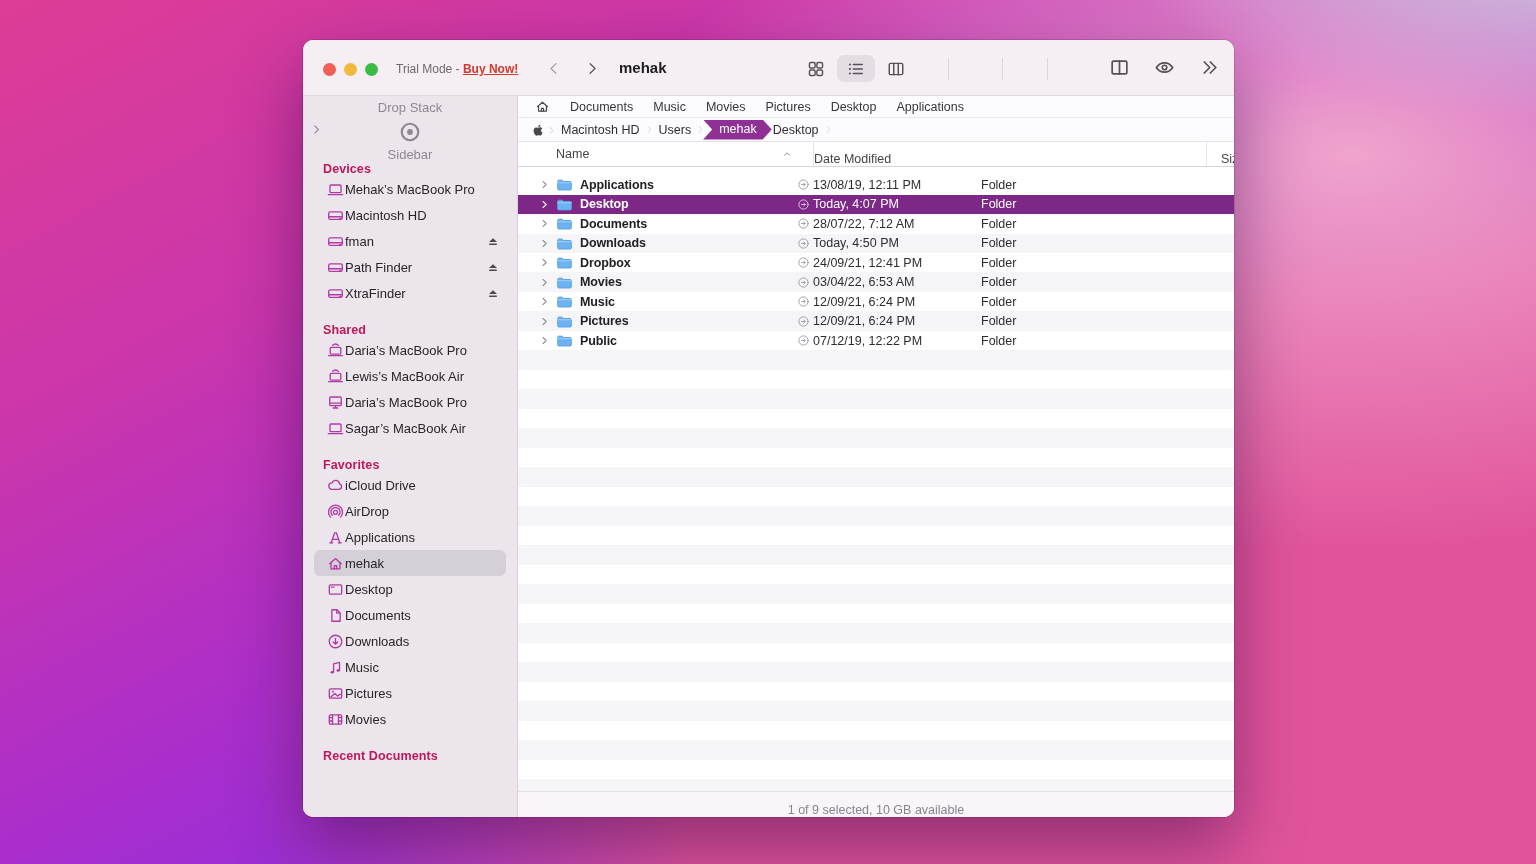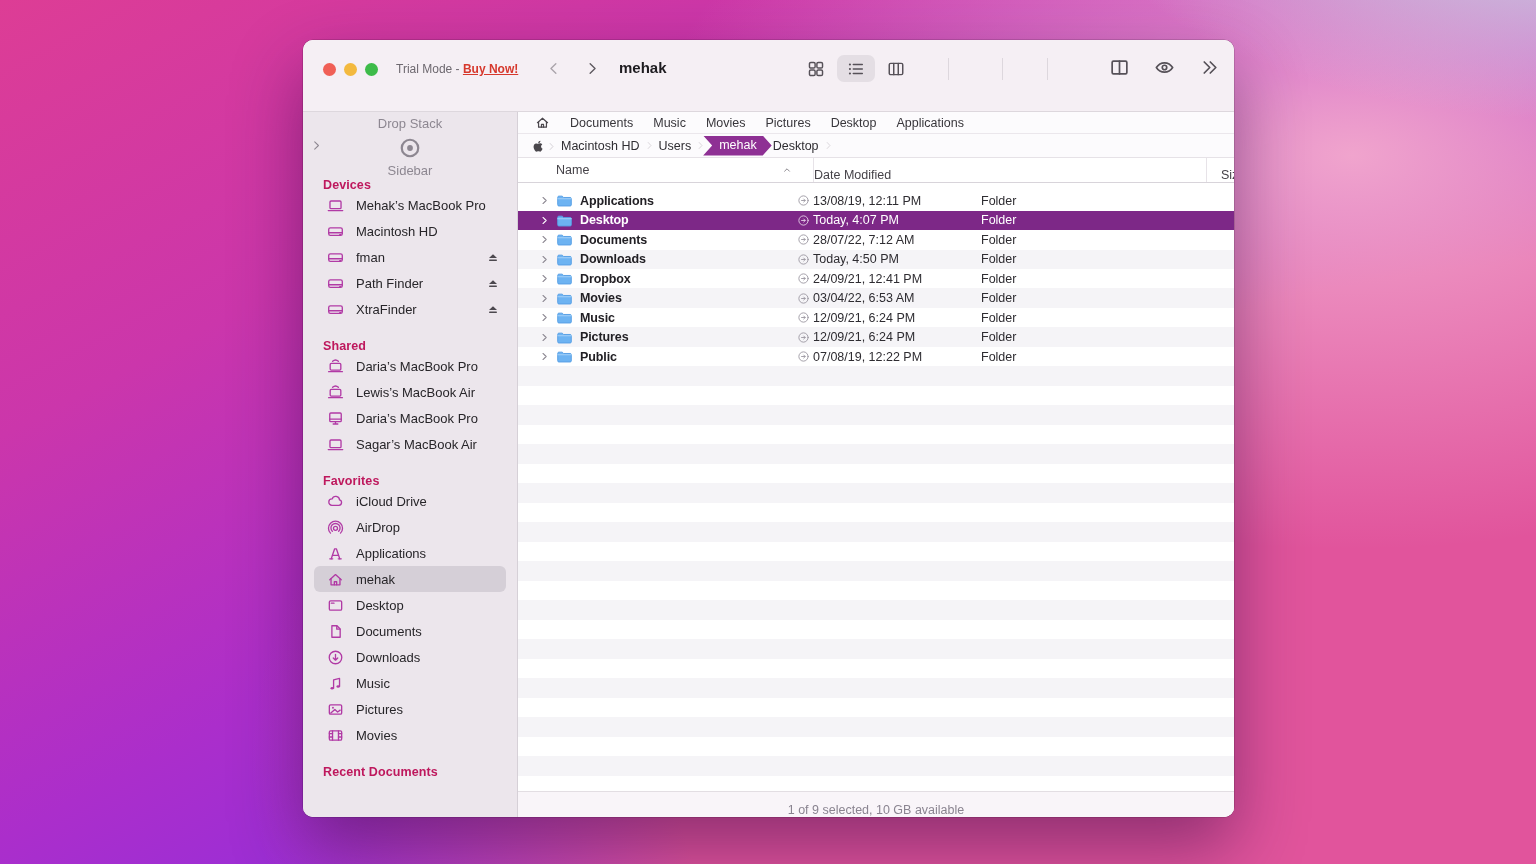--- a/index.html
+++ b/index.html
@@ -18,21 +18,21 @@
   
   .window { position:absolute; left:303px; top:40px; width:931px; height:777px;
     border-radius:10px; overflow:hidden; display:flex; flex-direction:column;
     background:#fff;
     box-shadow:0 30px 70px rgba(40,0,60,.45), 0 0 0 .5px rgba(0,0,0,.25); }
 
   .icn { display:inline-block; fill:none; stroke:currentColor; stroke-width:1.3;
     stroke-linecap:round; stroke-linejoin:round; flex:none; }
 
   
-  .titlebar { position:relative; height:72px; flex:none;
+  .titlebar { position:relative; height:56px; flex:none;
     background:#f5eff4; border-bottom:1px solid #ddd7dd; }
   .traffic { position:absolute; left:20px; top:23px; display:flex; gap:8px; }
   .tl { width:13px; height:13px; border-radius:50%; }
   .tl.red   { background:var(--traffic-red,#f05f56); }
   .tl.yellow{ background:var(--traffic-yellow,#f3b93e); }
   .tl.green { background:var(--traffic-green,#3dbb49); }
   .trial { position:absolute; left:93px; top:22px; font-size:12px; color:#6d686f; white-space:nowrap; }
   .buynow { color:var(--buy-red,#d6382c); font-weight:bold; text-decoration:underline; cursor:pointer; }
   .navbtn { position:absolute; top:20px; width:17px; height:17px; }
   .navbtn.back { left:242px; color:#aaa4ab; }
@@ -58,21 +58,21 @@
   .dropzone { display:flex; justify-content:center; margin-top:6px; }
   .dropzone svg { width:22px; height:22px; color:#8d8791; stroke-width:1.6; }
   .side-caption.sb { }
   .sec-title { margin-top:17px; padding-left:20px; font-size:12.5px; font-weight:bold;
     color:#be185d; letter-spacing:.1px; }
   .sec-title:first-child { margin-top:0; }
   .sitem { position:relative; height:26px; margin:0 11px; padding-left:13px; border-radius:6px;
     display:flex; align-items:center; font-size:13px; color:#272529; }
   .sitem.sel { background:#d5cfd7; }
   .sicon { width:17px; height:17px; color:var(--accent,#b13aa5); stroke-width:1.25; }
-  .slabel { margin-left:12px; white-space:nowrap; overflow:hidden; }
+  .slabel { margin-left:1px; white-space:nowrap; overflow:hidden; }
   .eject { margin-left:auto; margin-right:6px; width:14px; height:14px; color:#4c484e; }
 
   
   .content { flex:1; min-width:0; display:flex; flex-direction:column; background:#fff; }
 
   .favbar { height:22px; flex:none; background:#fcfbfd; border-bottom:1px solid #ebe7ec;
     display:flex; align-items:center; padding-left:17px; gap:20px; }
   .favbar .home { width:15px; height:15px; color:#4c484e; }
   .fav-item { font-size:12.5px; color:#38363b; cursor:default; white-space:nowrap; }
 
@@ -615,21 +615,21 @@
                     <path d="M1.6 6.35h12.8" stroke="#a8d2f8" stroke-width=".9"></path>
                   </svg>
                 </span>
                 <span class="cell fname">Public</span>
                 <span class="cell goto">
                   <svg viewBox="0 0 16 16" class="icn">
                     <circle cx="8" cy="8" r="5.7"></circle>
                     <path d="M5.6 8h4.4M8.3 6.2 10.1 8l-1.8 1.8"></path>
                   </svg>
                 </span>
-                <span class="cell fdate">07/08/19, 12:22 PM</span>
+                <span class="cell fdate">07/12/19, 12:22 PM</span>
                 <span class="cell fkind">Folder</span>
                 <span class="cell fsize"></span>
               </div>
             </div>
         </div>
 
         <div class="statusbar">
           <span>1 of 9 selected, 10 GB available</span>
         </div>
       </section>

